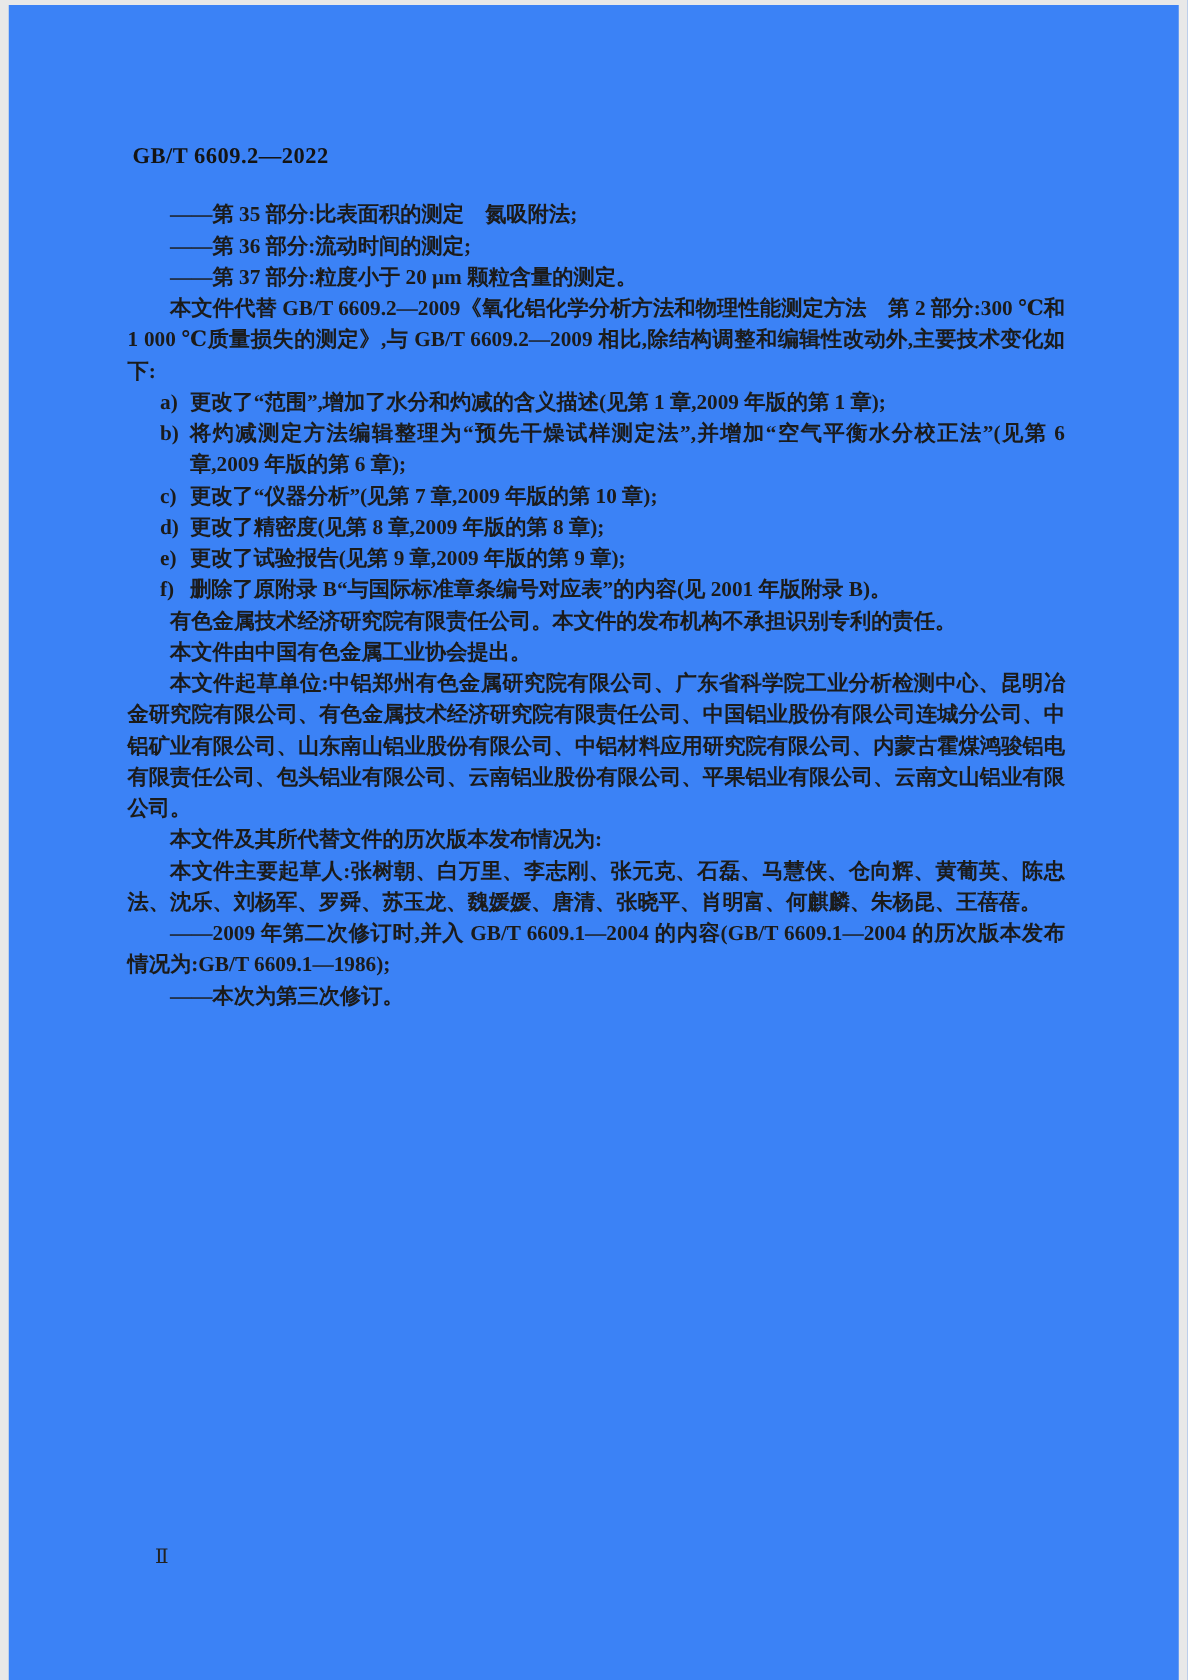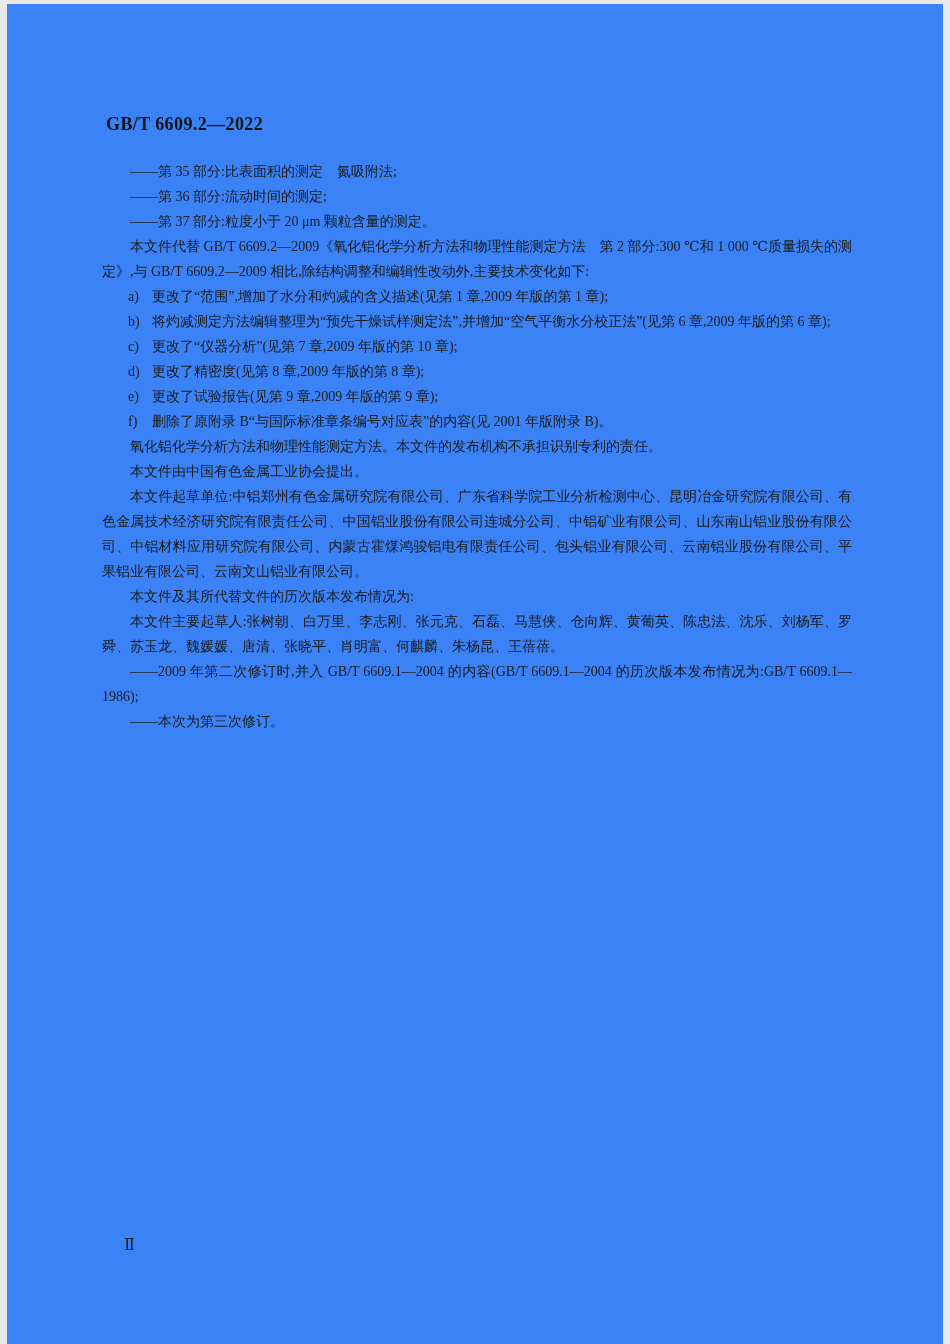--- a/index.html
+++ b/index.html
@@ -25,24 +25,25 @@
     font-weight: bold;
     letter-spacing: 0.4px;
     color: #141414;
     white-space: nowrap;
   }
   .content {
     position: absolute;
     left: 95px;
     top: 155px;
     width: 750px;
-    font-size: 14px;
+    font-size: 17px;
     line-height: 25px;
     text-align: justify;
     text-justify: inter-ideograph;
+    font-weight: bold;
   }
   .content p {
     margin: 0;
     padding: 0;
   }
   .p-indent {
     text-indent: 2em;
   }
   .changes {
     margin: 0;
@@ -102,21 +103,21 @@
       <div class="change-row">
         <span class="change-marker">e)</span>
         <span class="change-text">更改了试验报告(见第 9 章,2009 年版的第 9 章);</span>
       </div>
       <div class="change-row">
         <span class="change-marker">f)</span>
         <span class="change-text">删除了原附录 B“与国际标准章条编号对应表”的内容(见 2001 年版附录 B)。</span>
       </div>
     </div>
 
-    <p class="p-indent">氧化铝化学分析方法和物理性能测定方法。本文件的发布机构不承担识别专利的责任。</p>
+    <p class="p-indent">有色金属技术经济研究院有限责任公司。本文件的发布机构不承担识别专利的责任。</p>
 
     <p class="p-indent">本文件由中国有色金属工业协会提出。</p>
 
 
     <p class="p-indent">本文件起草单位:中铝郑州有色金属研究院有限公司、广东省科学院工业分析检测中心、昆明冶金研究院有限公司、有色金属技术经济研究院有限责任公司、中国铝业股份有限公司连城分公司、中铝矿业有限公司、山东南山铝业股份有限公司、中铝材料应用研究院有限公司、内蒙古霍煤鸿骏铝电有限责任公司、包头铝业有限公司、云南铝业股份有限公司、平果铝业有限公司、云南文山铝业有限公司。</p>
 
     <p class="p-indent">本文件及其所代替文件的历次版本发布情况为:</p>
 
     <p class="p-indent">本文件主要起草人:张树朝、白万里、李志刚、张元克、石磊、马慧侠、仓向辉、黄葡英、陈忠法、沈乐、刘杨军、罗舜、苏玉龙、魏媛媛、唐清、张晓平、肖明富、何麒麟、朱杨昆、王蓓蓓。</p>
 

